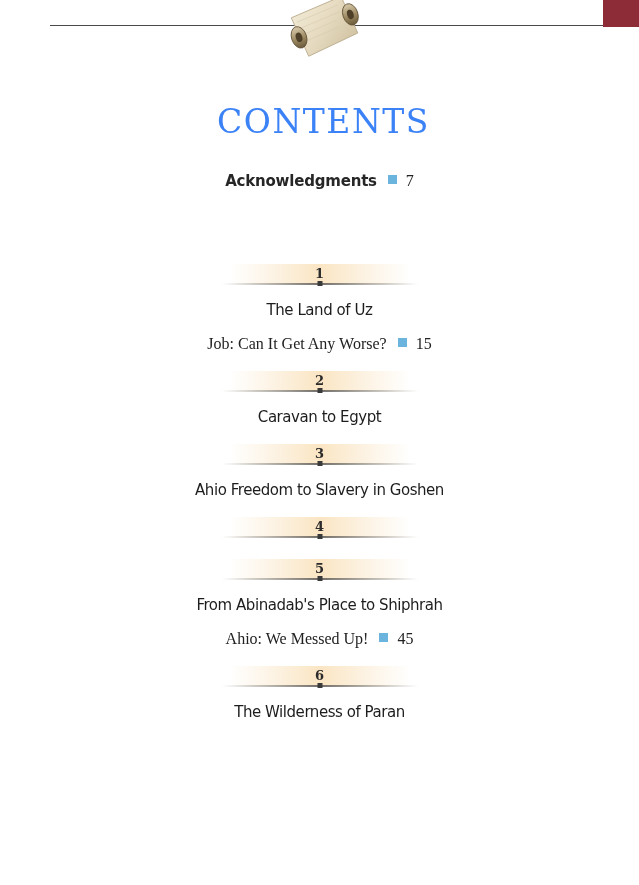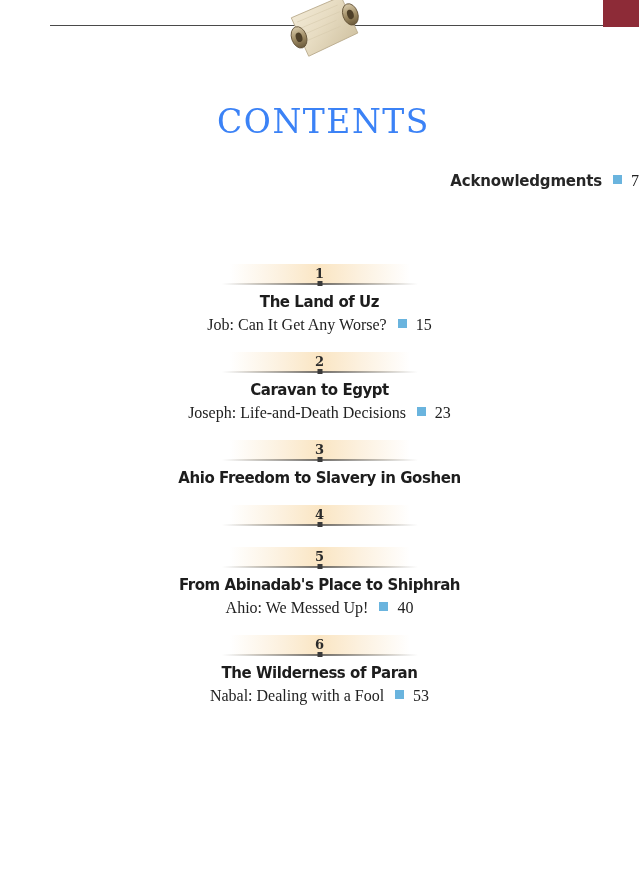--- a/index.html
+++ b/index.html
@@ -63,21 +63,21 @@
   }
 
   
   .front-matter {
     position: absolute;
     left: 0;
     top: 173px;
     width: 639px;
   }
   .front-entry {
-    text-align: right;
+    text-align: center;
     line-height: 1.0;
     margin-bottom: 21px;
     white-space: nowrap;
   }
   .front-entry .fe-label {
     font-family: "DejaVu Sans", "Liberation Sans", sans-serif;
     font-weight: bold;
     font-size: 15px;
     color: #262626;
     letter-spacing: -0.2px;
@@ -156,32 +156,32 @@
     position: absolute;
     left: 50%;
     top: 17px;
     transform: translateX(-50%);
     width: 5px;
     height: 5px;
     background: #3a3a3a;
   }
   .ch-title {
     font-family: "DejaVu Sans", "Liberation Sans", sans-serif;
-    font-weight: bold;
+    font-weight: normal;
     font-size: 15px;
     color: #1d1d1d;
     letter-spacing: -0.45px;
-    margin-top: 5px;
+    margin-top: 13px;
     white-space: nowrap;
   }
   .ch-sub {
     font-family: "Liberation Serif", serif;
     font-size: 16px;
     color: #222222;
-    margin-top: 5px;
+    margin-top: 16px;
     white-space: nowrap;
   }
 </style>
 </head>
 <body>
 
 <div class="page-header">
   <div class="header-rule"></div>
   <div class="corner-block"></div>
   <div class="scroll-emblem">
@@ -235,21 +235,20 @@
   </div>
 
   <div class="chapter">
     <div class="ch-num-wrap">
       <div class="ch-num-band"></div>
       <div class="ch-num">2</div>
       <div class="ch-rule"></div>
       <div class="ch-rule-dot"></div>
     </div>
     <div class="ch-title">Caravan to Egypt</div>
-    <div class="ch-sub"><span>Joseph: Life-and-Death Decisions</span><span class="sq"></span><span class="ch-page">23</span></div>
   </div>
 
   <div class="chapter">
     <div class="ch-num-wrap">
       <div class="ch-num-band"></div>
       <div class="ch-num">3</div>
       <div class="ch-rule"></div>
       <div class="ch-rule-dot"></div>
     </div>
     <div class="ch-title">Ahio Freedom to Slavery in Goshen</div>
@@ -265,27 +264,26 @@
   </div>
 
   <div class="chapter">
     <div class="ch-num-wrap">
       <div class="ch-num-band"></div>
       <div class="ch-num">5</div>
       <div class="ch-rule"></div>
       <div class="ch-rule-dot"></div>
     </div>
     <div class="ch-title">From Abinadab's Place to Shiphrah</div>
-    <div class="ch-sub"><span>Ahio: We Messed Up!</span><span class="sq"></span><span class="ch-page">40</span></div>
+    <div class="ch-sub"><span>Ahio: We Messed Up!</span><span class="sq"></span><span class="ch-page">45</span></div>
   </div>
 
   <div class="chapter">
     <div class="ch-num-wrap">
       <div class="ch-num-band"></div>
       <div class="ch-num">6</div>
       <div class="ch-rule"></div>
       <div class="ch-rule-dot"></div>
     </div>
     <div class="ch-title">The Wilderness of Paran</div>
-    <div class="ch-sub"><span>Nabal: Dealing with a Fool</span><span class="sq"></span><span class="ch-page">53</span></div>
   </div>
 
 </div>
 
 </body></html>

